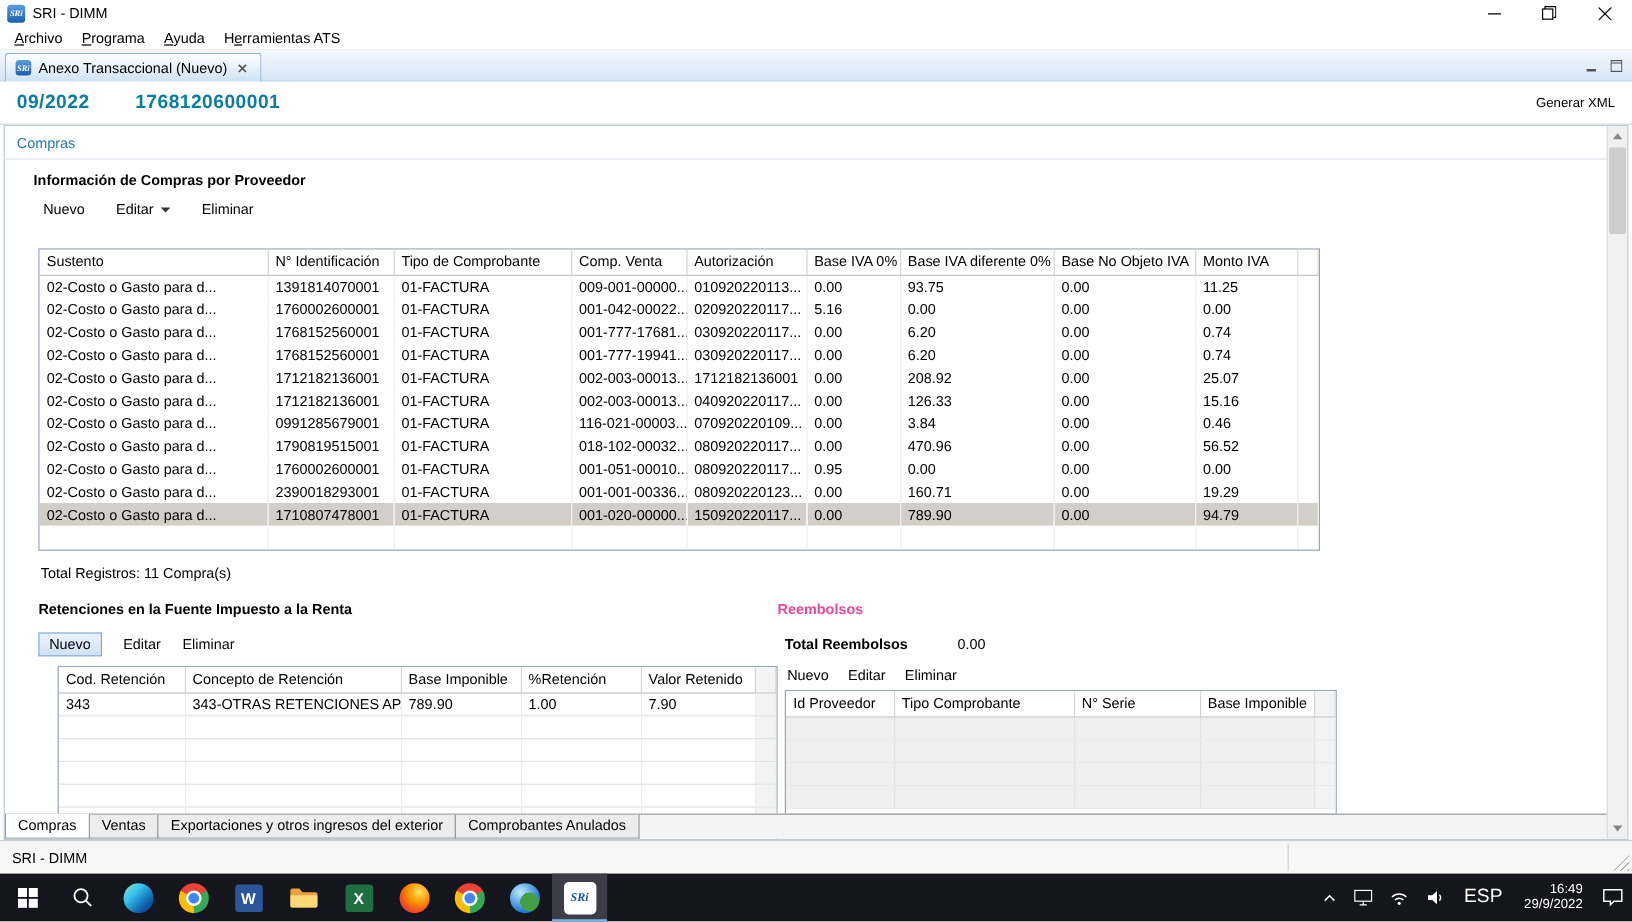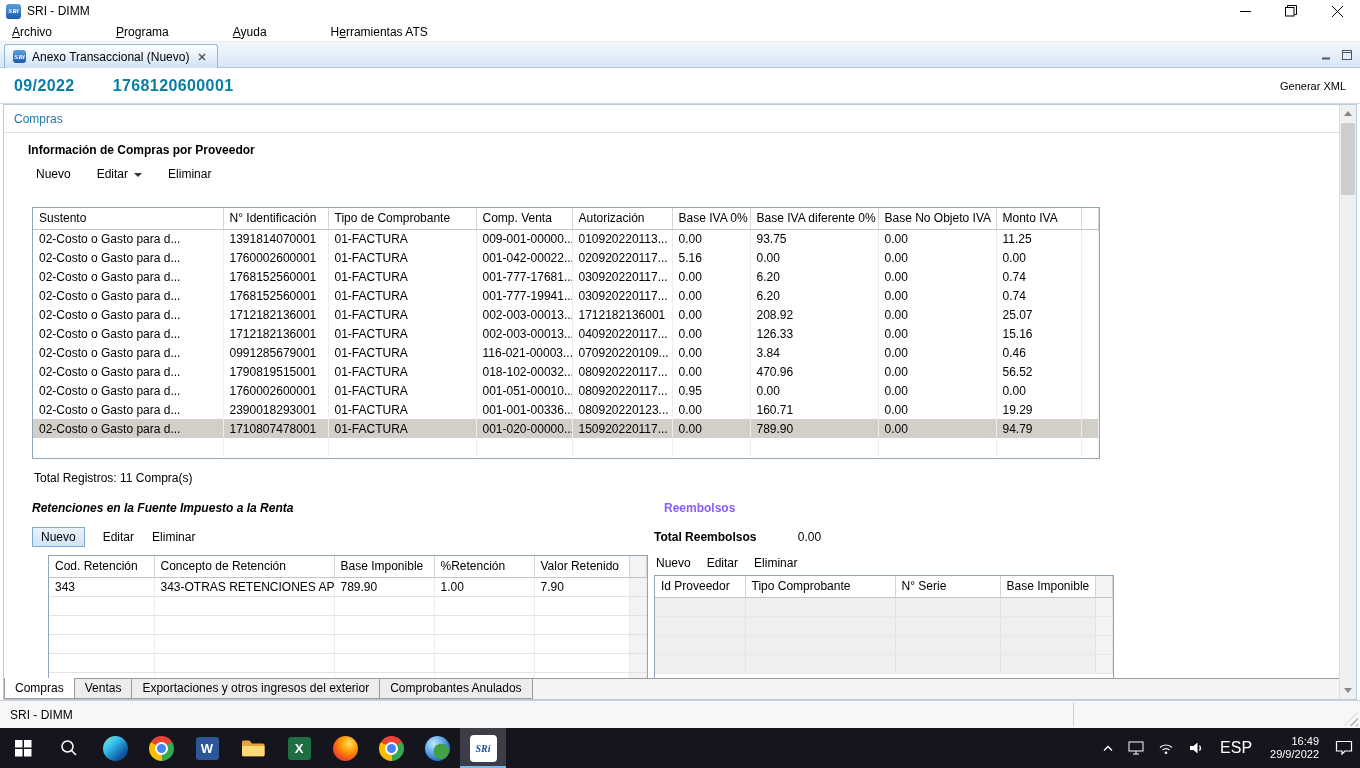--- a/index.html
+++ b/index.html
@@ -10,21 +10,21 @@
   
   .titlebar{position:absolute;top:0;left:0;right:0;height:22px;background:#fff;display:flex;align-items:center;padding-left:6px;}
   .sri-logo{width:15px;height:15px;border-radius:3px;background:linear-gradient(#5aa0e0,#1a5dab);display:flex;align-items:center;justify-content:center;flex:none;}
   .sri-logo::after{content:"SRi";font:italic bold 7px "Liberation Serif",serif;color:#fff;}
   .sri-logo.small{width:13px;height:13px;}
   .titlebar .title{margin-left:6px;}
   .winbtns{position:absolute;right:0;top:0;height:22px;display:flex;}
   .winbtn{width:46px;height:22px;display:flex;align-items:center;justify-content:center;}
 
   
-  .menubar{position:absolute;top:22px;left:0;right:0;height:20px;background:#fff;display:flex;align-items:center;padding-left:4px;border-bottom:1px solid #ececec;gap:48px;}
+  .menubar{position:absolute;top:22px;left:0;right:0;height:20px;background:#fff;display:flex;align-items:center;padding-left:4px;border-bottom:1px solid #ececec;}
   .menu-item{padding:2px 8px;cursor:default;}
 
   
   .tabstrip{position:absolute;top:42px;left:0;right:0;height:26px;background:linear-gradient(#f3f8fd,#d7e6f6);border-bottom:1px solid #aec8e4;}
   .tab{position:absolute;left:4px;top:2px;height:24px;display:flex;align-items:center;gap:6px;padding:0 8px;
     background:linear-gradient(#feffff,#cfe2f6);border:1px solid #96b6d8;border-bottom:none;border-radius:3px 3px 0 0;}
   .tab-close{width:14px;height:14px;display:flex;align-items:center;justify-content:center;}
   .strip-btns{position:absolute;right:8px;top:7px;display:flex;gap:10px;}
 
   
@@ -52,25 +52,25 @@
   .grid{border-collapse:collapse;table-layout:fixed;background:#fff;font-size:12px;width:100%;}
   .grid th{font-weight:normal;text-align:left;height:21px;padding:0 6px;border-right:1px solid #d4d4d4;border-bottom:1px solid #c4c4c4;white-space:nowrap;overflow:hidden;background:#fff;}
   .grid td{height:19px;padding:0 6px;border-right:1px solid #ededed;white-space:nowrap;overflow:hidden;}
   .lined td{border-bottom:1px solid #e2e2e2;}
   .graybody td{background:#efefef;border-right:1px solid #e2e2e2;border-bottom:1px solid #e8e8e8;}
   .grid .filler{background:#f3f3f3;}
   .compras-grid .filler{background:#fff;}
   .grid tr.selected td{background:#d2cfc8;}
   .compras-gridwrap{left:28px;top:102px;width:1068px;height:252px;}
   .total-reg{position:absolute;left:30px;top:366px;}
-  .ret-title{position:absolute;left:28px;top:396px;font-weight:bold;font-style:italic;}
+  .ret-title{position:absolute;left:28px;top:396px;font-weight:bold;}
   .toolbar2{position:absolute;left:28px;top:422px;display:flex;gap:18px;align-items:center;}
   .hl{border:1px solid #7fa8d4;background:linear-gradient(#eaf3fc,#cfe2f7);padding:2px 8px;}
   .ret-gridwrap{left:44px;top:450px;width:600px;height:190px;}
-  .reem-title{position:absolute;left:660px;top:396px;font-weight:bold;color:#8b5cf6;}
+  .reem-title{position:absolute;left:644px;top:396px;font-weight:bold;color:#ec4899;}
   .reem-total{position:absolute;left:650px;top:425px;}
   .reem-total-label{font-weight:bold;}
   .reem-total-val{margin-left:38px;}
   .toolbar3{position:absolute;left:652px;top:451px;display:flex;gap:16px;align-items:center;}
   .reem-gridwrap{left:650px;top:470px;width:460px;height:104px;}
 
   
   .vscroll{position:absolute;top:0;right:0;bottom:0;width:17px;background:#f0f0f0;border-left:1px solid #dcdcdc;z-index:6;}
   .vs-btn{position:absolute;left:0;width:16px;height:17px;display:flex;align-items:center;justify-content:center;}
   .vs-up{top:0;}.vs-down{bottom:0;}

